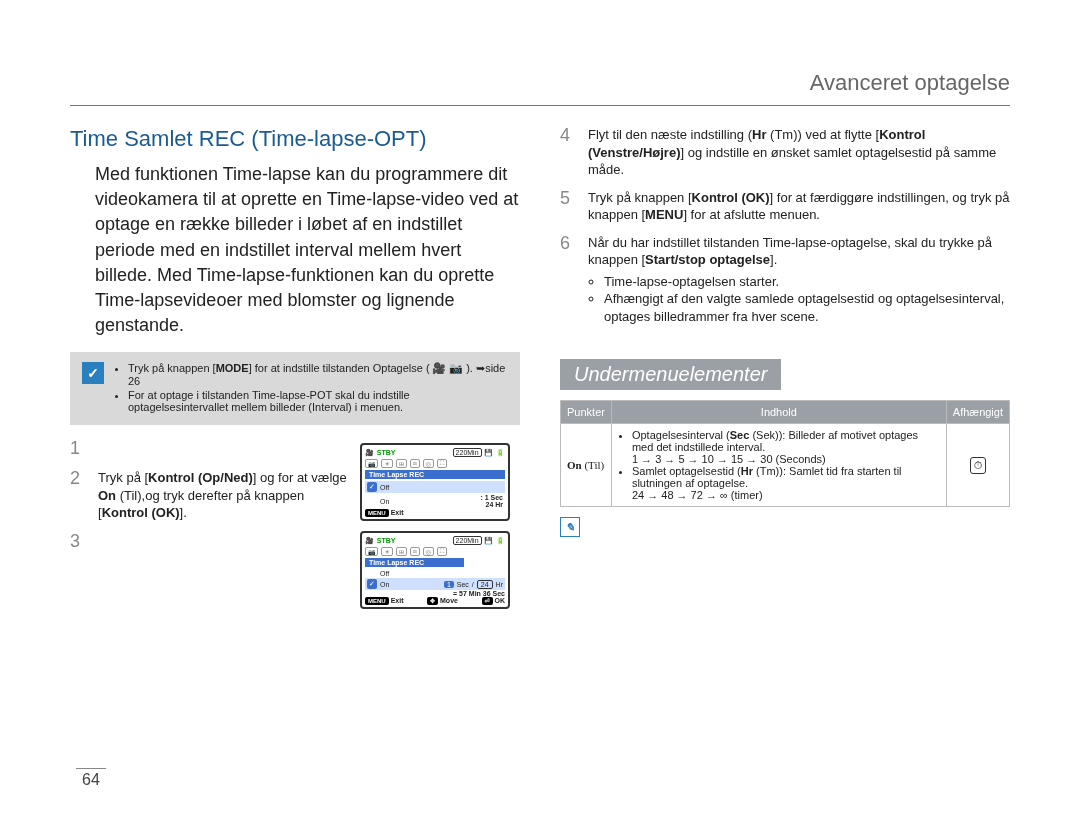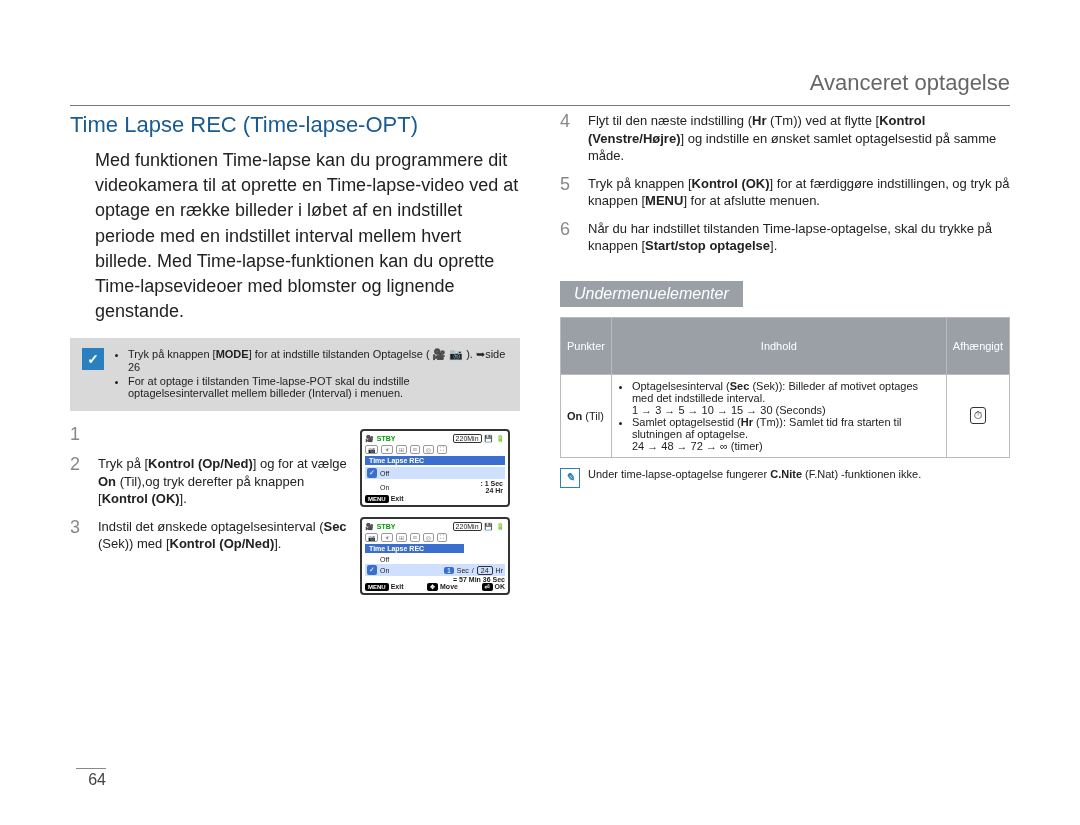--- a/index.html
+++ b/index.html
@@ -18,21 +18,21 @@
     padding: 70px 70px 40px 70px;
     position: relative;
   }
   .header-line {
     border-bottom: 1px solid #777;
     height: 35px;
     text-align: right;
     font-size: 22px;
     color: #666;
     font-weight: 400;
-    margin-bottom: 6px;
+    margin-bottom: 20px;
   }
   .cols {
     display: flex;
     gap: 40px;
   }
   .col { flex: 1; min-width: 0; }
   .h1 {
     font-size: 22px;
     color: #1a5b93;
     font-weight: 400;
@@ -102,34 +102,34 @@
   .lcd-secrow { display:flex; gap:3px; align-items:center; justify-content:flex-end;}
   .lcd-secrow .n1 { background:#3b6fcf; color:#fff; padding:0 3px; border-radius:2px;}
   .lcd-secrow .n24 { border:1px solid #333; padding:0 3px; border-radius:2px;}
 
   .sub-h {
     background: #9aa0a6;
     color: #fff;
     display: inline-block;
     padding: 4px 14px;
     font-style: italic;
-    font-size: 16px;
-    margin-top: 16px;
+    font-size: 20px;
+    margin-top: 24px;
     margin-bottom: 10px;
   }
   table.sub {
     width: 100%;
     border-collapse: collapse;
     font-size: 11px;
   }
   table.sub th {
     background: #9aa0a6;
     color: #fff;
     font-weight: normal;
-    padding: 22px 6px;
+    padding: 5px 6px;
     border: 1px solid #bbb;
     font-size: 11px;
   }
   table.sub td {
     border: 1px solid #bbb;
     padding: 5px 6px;
     vertical-align: top;
   }
   table.sub td ul { margin:0; padding-left:14px; }
   .note-row {
@@ -139,36 +139,36 @@
     width:18px; height:18px; border:1px solid #2a7fbf; color:#2a7fbf;
     display:flex; align-items:center; justify-content:center; font-style:italic;
     font-weight:bold; flex-shrink:0;
   }
   .pagenum {
     position:absolute; bottom:36px; left:76px;
     font-size:16px; color:#444;
     border-top:1px solid #888;
     padding-top:2px;
     width:30px;
-    text-align:right;
+    text-align:center;
   }
   b { font-weight:bold; }
 </style>
 </head>
 <body>
 
 <div class="page">
   <div class="header-line">
     <span>Avanceret optagelse</span>
   </div>
 
   <div class="cols">
 
     <div class="col">
-      <div class="h1">Time Lapse REC (Time-lapse-OPT)</div>
+      <div class="h1">Time Samlet REC (Time-lapse-OPT)</div>
       <div class="intro">Med funktionen Time-lapse kan du programmere dit videokamera til at oprette en Time-lapse-video ved at optage en række billeder i løbet af en indstillet periode med en indstillet interval mellem hvert billede. Med Time-lapse-funktionen kan du oprette Time-lapsevideoer med blomster og lignende genstande.</div>
 
       <div class="callout">
         <div class="callout-icon">✓</div>
         <ul>
           <li>
             <span>Tryk på knappen [</span><b>MODE</b><span>] for at indstille tilstanden Optagelse ( 🎥 📷 ). ➥side 26</span>
           </li>
           <li>For at optage i tilstanden Time-lapse-POT skal du indstille optagelsesintervallet mellem billeder (Interval) i menuen.</li>
         </ul>
@@ -181,23 +181,20 @@
               <div class="step-num">1</div>
             </li>
             <li>
               <div class="step-num">2</div>
               <div class="step-body">
                 <span>Tryk på [</span><b>Kontrol (Op/Ned)</b><span>] og for at vælge </span><b>On</b><span> (Til),og tryk derefter på knappen [</span><b>Kontrol (OK)</b><span>].</span>
               </div>
             </li>
             <li>
               <div class="step-num">3</div>
-              <div class="step-body">
-                <span>Indstil det ønskede optagelsesinterval (</span><b>Sec</b><span> (Sek)) med [</span><b>Kontrol (Op/Ned)</b><span>].</span>
-              </div>
             </li>
           </ol>
         </div>
 
         <div class="step-figs">
 
           <div class="lcd">
             <div class="lcd-row lcd-top">
               <span>🎥</span>
               <span class="stby">STBY</span>
@@ -282,35 +279,39 @@
         <li>
           <div class="step-num">5</div>
           <div class="step-body">
             <span>Tryk på knappen [</span><b>Kontrol (OK)</b><span>] for at færdiggøre indstillingen, og tryk på knappen [</span><b>MENU</b><span>] for at afslutte menuen.</span>
           </div>
         </li>
         <li>
           <div class="step-num">6</div>
           <div class="step-body">
             <span>Når du har indstillet tilstanden Time-lapse-optagelse, skal du trykke på knappen [</span><b>Start/stop optagelse</b><span>].</span>
+            <ul>
+              <li>Time-lapse-optagelsen starter.</li>
+              <li>Afhængigt af den valgte samlede optagelsestid og optagelsesinterval, optages billedrammer fra hver scene.</li>
+            </ul>
           </div>
         </li>
       </ol>
 
       <div class="sub-h">Undermenuelementer</div>
 
       <table class="sub">
         <tbody>
             <tr>
           <th>Punkter</th>
           <th>Indhold</th>
           <th>Afhængigt</th>
         </tr>
         <tr>
-          <td style="vertical-align:middle;"><b>On</b><span> (Til)</span></td>
+          <td style="vertical-align:middle;font-family:Liberation Serif, serif;"><b>On</b><span> (Til)</span></td>
           <td>
             <ul>
               <li>
                 <span>Optagelsesinterval (</span><b>Sec</b><span> (Sek)): Billeder af motivet optages med det indstillede interval.</span><br>
                 <span>1 → 3 → 5 → 10 → 15 → 30 (Seconds)</span>
               </li>
               <li>
                 <span>Samlet optagelsestid (</span><b>Hr</b><span> (Tm)): Samlet tid fra starten til slutningen af optagelse.</span><br>
                 <span>24 → 48 → 72 → ∞ (timer)</span>
               </li>
@@ -318,21 +319,18 @@
           </td>
           <td style="text-align:center;vertical-align:middle;">
             <span style="border:1px solid #333;border-radius:3px;padding:1px 3px;font-size:11px;display:inline-block;">⏱</span>
           </td>
         </tr>
       </tbody>
         </table>
 
       <div class="note-row">
         <div class="note-icon">✎</div>
-        <div>
-          <span>Under time-lapse-optagelse fungerer </span><b>C.Nite</b><span> (F.Nat) -funktionen ikke.</span>
-        </div>
       </div>
     </div>
   </div>
 
   <div class="pagenum">64</div>
 </div>
 
 </body></html>

